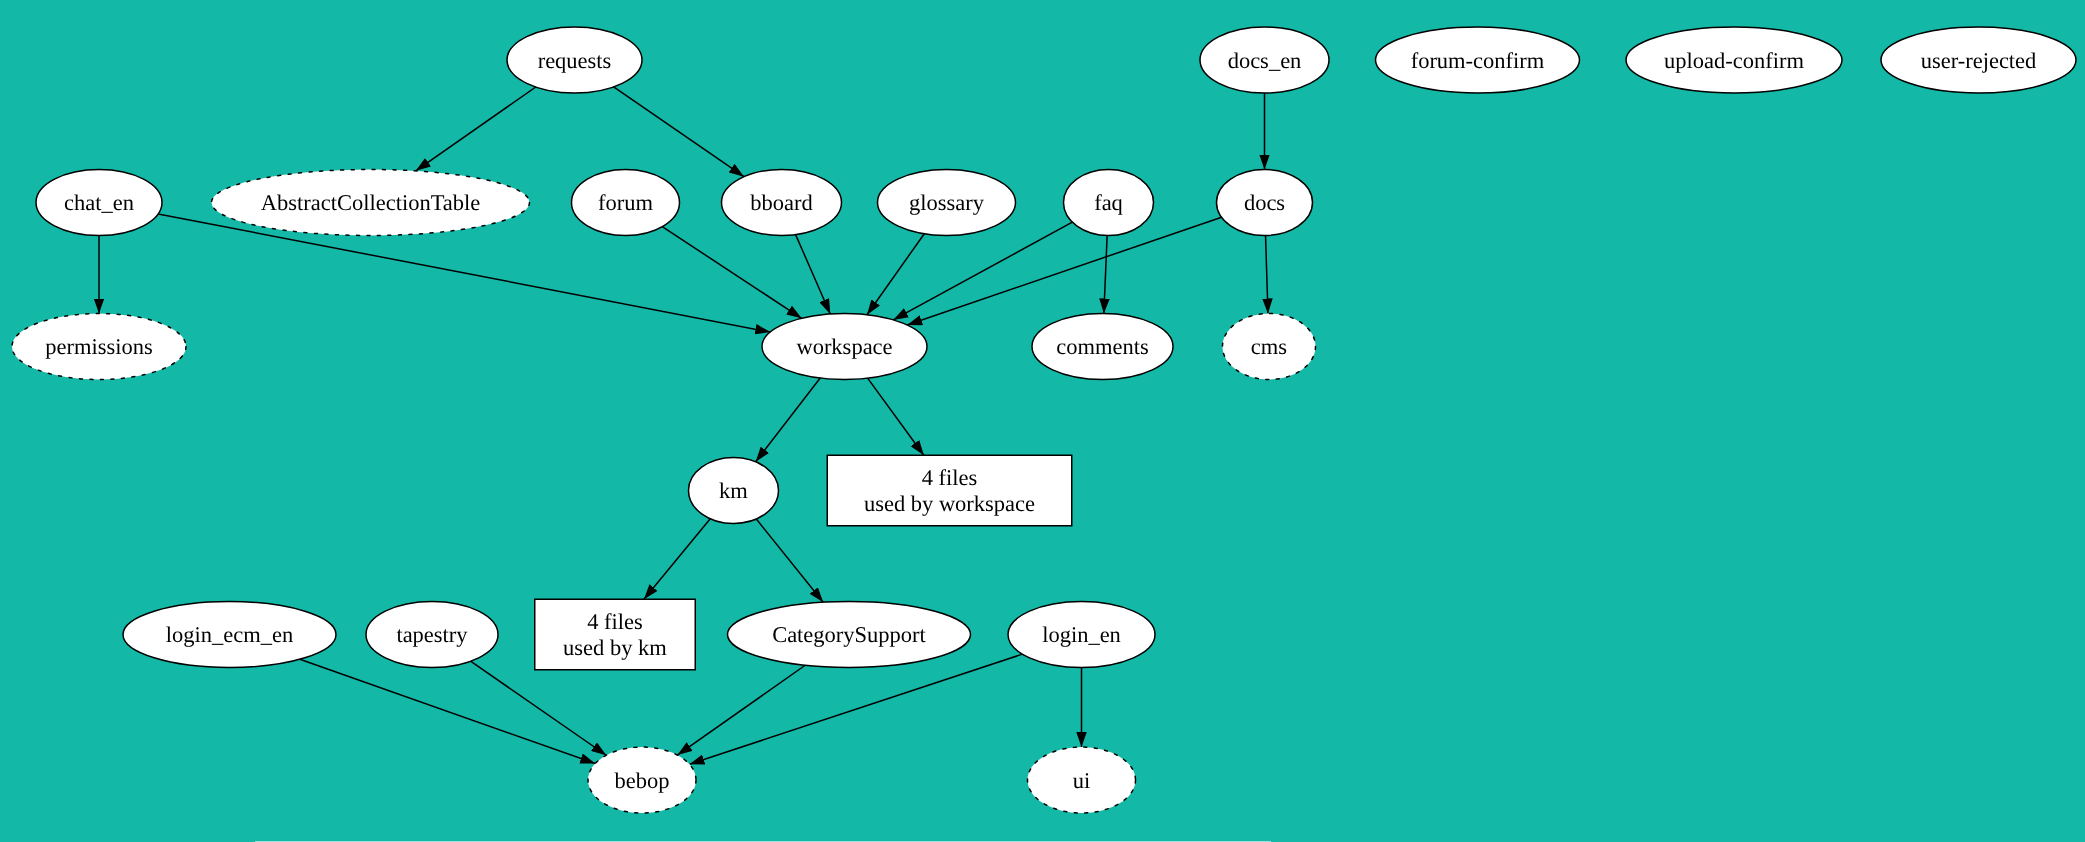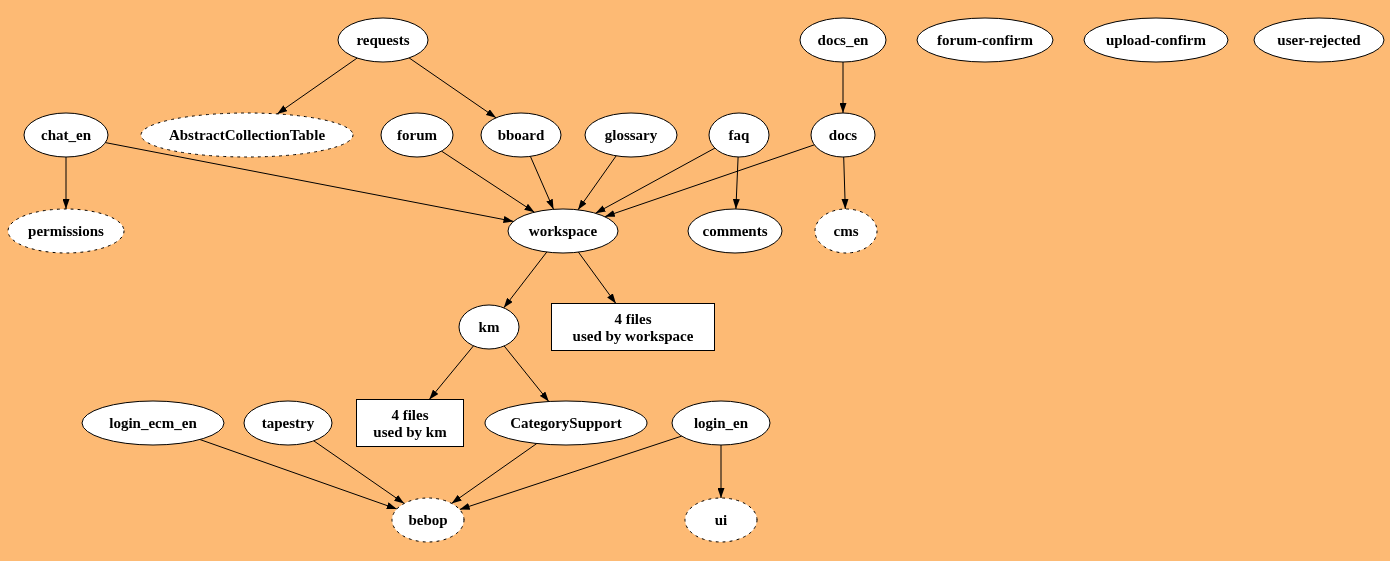--- a/index.html
+++ b/index.html
@@ -5,23 +5,22 @@
   html, body {
     margin: 0;
     padding: 0;
     background: #ffffff;
     font-family: "Liberation Serif", "DejaVu Serif", serif;
   }
   #canvas {
     position: relative;
     width: 1390px;
     height: 561px;
-    background: #fdba74;
+    background: #14b8a6;
     overflow: hidden;
-    font-weight: bold;
   }
   svg text {
     font-family: "Liberation Serif", "DejaVu Serif", serif;
     font-size: 15px;
     fill: #000000;
   }
   svg ellipse, svg rect, svg line {
     stroke: #000000;
     stroke-width: 1;
   }

